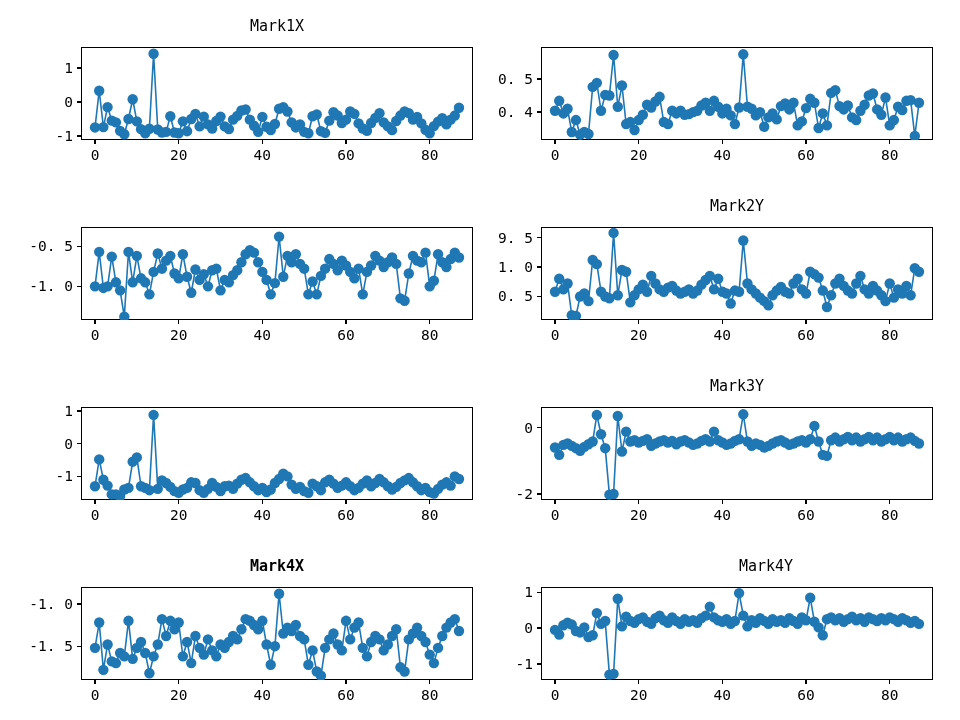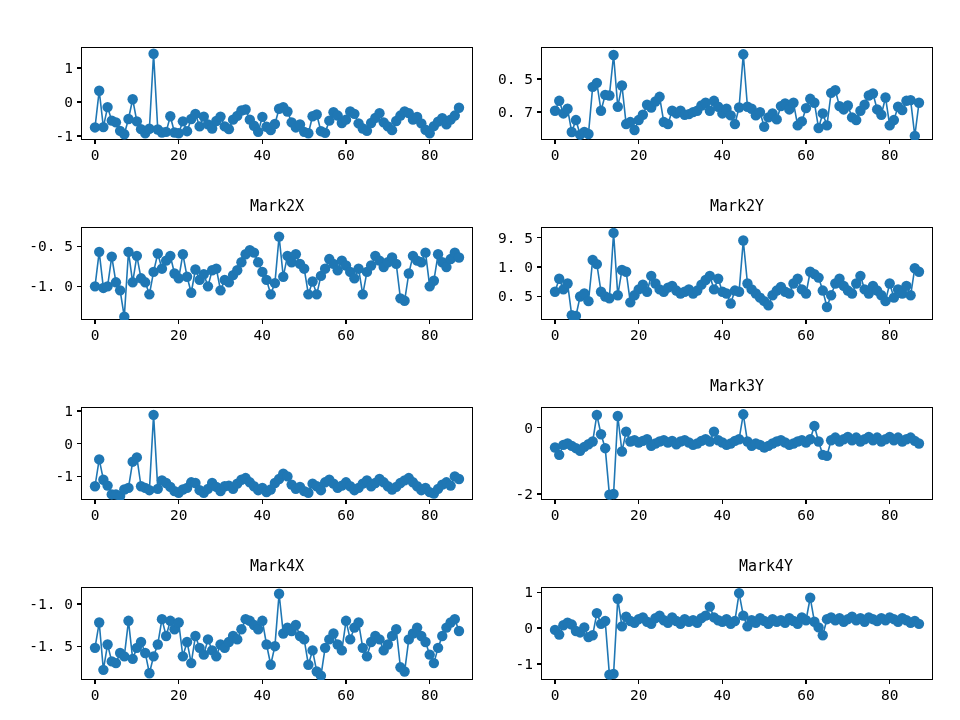--- a/index.html
+++ b/index.html
@@ -32,20 +32,21 @@
   .tickmark{position:absolute;background:#000;}
   .tick-y{width:4px;height:1.3px;}
   .tick-x{height:4px;width:1.3px;}
   svg{display:block;overflow:visible;}
 </style>
 </head>
 <body>
 
 <div id="figure">
     <div class="panel" style="left: 0px; top: 0px; width: 960px; height: 720px;">
+      <div class="panel-title" style="left: 81px; width: 392px; top: 17px;">Mark1X</div>
       <div class="plot-area" style="left: 81px; top: 47px; width: 392px; height: 93px;">
         <div class="plot-frame"></div>
         <svg width="392" height="93" viewBox="0 0 392 93" style="position: absolute; left: 0px; top: 0px;">
           <defs>
             <clipPath id="clip0">
               <rect x="0" y="0" width="392" height="93"></rect>
             </clipPath>
           </defs>
           <g clip-path="url(#clip0)">
             <path d="M 14.01 80.44 L 18.20 43.78 L 22.38 80.10 L 26.57 60.08 L 30.75 73.65 L 34.93 75.35 L 39.12 83.84 L 43.30 87.23 L 47.48 71.96 L 51.67 52.27 L 55.85 74.33 L 60.03 82.14 L 64.22 86.21 L 68.40 81.80 L 72.58 6.79 L 76.77 82.48 L 80.95 85.53 L 85.14 84.85 L 89.32 69.24 L 93.50 85.53 L 97.69 86.21 L 101.87 74.33 L 106.05 84.18 L 110.24 71.96 L 114.42 66.86 L 118.60 79.42 L 122.79 69.58 L 126.97 77.39 L 131.15 81.46 L 135.34 73.99 L 139.52 69.58 L 143.71 79.42 L 147.89 82.14 L 152.07 72.64 L 156.26 68.90 L 160.44 63.47 L 164.62 62.45 L 168.81 72.64 L 172.99 78.74 L 177.17 84.85 L 181.36 69.92 L 185.54 79.76 L 189.72 83.16 L 193.91 77.05 L 198.09 61.77 L 202.28 60.08 L 206.46 64.49 L 210.64 75.35 L 214.83 80.44 L 219.01 77.39 L 223.19 84.85 L 227.38 86.21 L 231.56 69.24 L 235.74 67.54 L 239.93 84.18 L 244.11 85.87 L 248.29 73.65 L 252.48 65.17 L 256.66 68.56 L 260.85 76.03 L 265.03 72.64 L 269.21 64.49 L 273.40 66.86 L 277.58 76.37 L 281.76 81.46 L 285.95 83.84 L 290.13 76.03 L 294.31 70.94 L 298.50 66.19 L 302.68 75.35 L 306.86 79.42 L 311.05 83.16 L 315.23 73.99 L 319.42 68.56 L 323.60 64.49 L 327.78 66.19 L 331.97 72.64 L 336.15 69.92 L 340.33 76.37 L 344.52 82.82 L 348.70 86.21 L 352.88 79.08 L 357.07 74.67 L 361.25 71.28 L 365.43 77.39 L 369.62 72.64 L 373.80 68.56 L 377.99 60.76" fill="none" stroke="#1f77b4" stroke-width="1.6" stroke-linejoin="round" stroke-linecap="round"></path>
@@ -253,36 +254,35 @@
             <circle cx="357.07" cy="59.79" r="5.2" fill="#1f77b4"></circle>
             <circle cx="361.25" cy="63.11" r="5.2" fill="#1f77b4"></circle>
             <circle cx="365.43" cy="53.81" r="5.2" fill="#1f77b4"></circle>
             <circle cx="369.62" cy="53.14" r="5.2" fill="#1f77b4"></circle>
             <circle cx="373.80" cy="89.01" r="5.2" fill="#1f77b4"></circle>
             <circle cx="377.99" cy="55.80" r="5.2" fill="#1f77b4"></circle>
           </g>
         </svg>
       </div>
       <div class="tickmark tick-y" style="left: 537px; top: 111.45px;"></div>
-      <div class="ytick-label" style="left: 361px; width: 172px; top: 112.1px;">0. 7</div>
+      <div class="ytick-label" style="left: 361px; width: 172px; top: 112.1px;">0. 4</div>
       <div class="tickmark tick-y" style="left: 537px; top: 78.2357px;"></div>
       <div class="ytick-label" style="left: 361px; width: 172px; top: 78.8857px;">0. 5</div>
       <div class="tickmark tick-x" style="left: 554.365px; top: 140px;"></div>
       <div class="xtick-label" style="left: 555.015px; top: 147px;">0</div>
       <div class="tickmark tick-x" style="left: 638.036px; top: 140px;"></div>
       <div class="xtick-label" style="left: 638.686px; top: 147px;">20</div>
       <div class="tickmark tick-x" style="left: 721.708px; top: 140px;"></div>
       <div class="xtick-label" style="left: 722.358px; top: 147px;">40</div>
       <div class="tickmark tick-x" style="left: 805.379px; top: 140px;"></div>
       <div class="xtick-label" style="left: 806.029px; top: 147px;">60</div>
       <div class="tickmark tick-x" style="left: 889.05px; top: 140px;"></div>
       <div class="xtick-label" style="left: 889.7px; top: 147px;">80</div>
     </div>
     <div class="panel" style="left: 0px; top: 0px; width: 960px; height: 720px;">
-      <div class="panel-title" style="left: 81px; width: 392px; top: 197px;">Mark2X</div>
       <div class="plot-area" style="left: 81px; top: 227px; width: 392px; height: 93px;">
         <div class="plot-frame"></div>
         <svg width="392" height="93" viewBox="0 0 392 93" style="position: absolute; left: 0px; top: 0px;">
           <defs>
             <clipPath id="clip2">
               <rect x="0" y="0" width="392" height="93"></rect>
             </clipPath>
           </defs>
           <g clip-path="url(#clip2)">
             <path d="M 14.01 59.33 L 18.20 24.85 L 22.38 60.93 L 26.57 59.33 L 30.75 29.66 L 34.93 55.32 L 39.12 63.34 L 43.30 89.79 L 47.48 24.85 L 51.67 55.32 L 55.85 28.86 L 60.03 51.31 L 64.22 55.32 L 68.40 67.34 L 72.58 44.90 L 76.77 26.46 L 80.95 41.69 L 85.14 33.67 L 89.32 28.86 L 93.50 46.50 L 97.69 51.31 L 101.87 27.26 L 106.05 49.71 L 110.24 65.74 L 114.42 42.49 L 118.60 52.91 L 122.79 47.30 L 126.97 59.33 L 131.15 43.29 L 135.34 41.69 L 139.52 63.34 L 143.71 52.91 L 147.89 55.32 L 152.07 48.10 L 156.26 43.29 L 160.44 35.28 L 164.62 27.26 L 168.81 23.25 L 172.99 25.66 L 177.17 35.28 L 181.36 44.90 L 185.54 52.91 L 189.72 67.34 L 193.91 56.12 L 198.09 9.62 L 202.28 49.71 L 206.46 28.86 L 210.64 35.28 L 214.83 27.26 L 219.01 36.88 L 223.19 41.69 L 227.38 67.34 L 231.56 54.52 L 235.74 67.34 L 239.93 48.91 L 244.11 41.69 L 248.29 32.07 L 252.48 36.88 L 256.66 43.29 L 260.85 33.67 L 265.03 38.48 L 269.21 44.90 L 273.40 51.31 L 277.58 41.69 L 281.76 67.34 L 285.95 44.90 L 290.13 38.48 L 294.31 28.86 L 298.50 33.67 L 302.68 40.09 L 306.86 35.28 L 311.05 30.47 L 315.23 36.88 L 319.42 71.35 L 323.60 73.76 L 327.78 46.50 L 331.97 28.86 L 336.15 33.67 L 340.33 35.28 L 344.52 25.66 L 348.70 59.33 L 352.88 53.72 L 357.07 27.26 L 361.25 35.28 L 365.43 40.09 L 369.62 32.07 L 373.80 25.66 L 377.99 30.47" fill="none" stroke="#1f77b4" stroke-width="1.6" stroke-linejoin="round" stroke-linecap="round"></path>
@@ -743,21 +743,21 @@
       <div class="tickmark tick-x" style="left: 638.036px; top: 500px;"></div>
       <div class="xtick-label" style="left: 638.686px; top: 507px;">20</div>
       <div class="tickmark tick-x" style="left: 721.708px; top: 500px;"></div>
       <div class="xtick-label" style="left: 722.358px; top: 507px;">40</div>
       <div class="tickmark tick-x" style="left: 805.379px; top: 500px;"></div>
       <div class="xtick-label" style="left: 806.029px; top: 507px;">60</div>
       <div class="tickmark tick-x" style="left: 889.05px; top: 500px;"></div>
       <div class="xtick-label" style="left: 889.7px; top: 507px;">80</div>
     </div>
     <div class="panel" style="left: 0px; top: 0px; width: 960px; height: 720px;">
-      <div class="panel-title" style="left: 81px; width: 392px; top: 557px;">Mark4X</div>
+      <div class="panel-title" style="left: 81px; width: 392px; top: 557px; font-weight: bold;">Mark4X</div>
       <div class="plot-area" style="left: 81px; top: 587px; width: 392px; height: 93px;">
         <div class="plot-frame"></div>
         <svg width="392" height="93" viewBox="0 0 392 93" style="position: absolute; left: 0px; top: 0px;">
           <defs>
             <clipPath id="clip6">
               <rect x="0" y="0" width="392" height="93"></rect>
             </clipPath>
           </defs>
           <g clip-path="url(#clip6)">
             <path d="M 14.01 60.87 L 18.20 35.51 L 22.38 82.85 L 26.57 57.49 L 30.75 74.40 L 34.93 76.09 L 39.12 65.95 L 43.30 69.33 L 47.48 33.82 L 51.67 71.86 L 55.85 60.87 L 60.03 54.95 L 64.22 65.95 L 68.40 86.24 L 72.58 69.33 L 76.77 57.49 L 80.95 32.13 L 85.14 49.04 L 89.32 33.82 L 93.50 42.27 L 97.69 35.51 L 101.87 69.33 L 106.05 54.95 L 110.24 76.09 L 114.42 49.04 L 118.60 60.87 L 122.79 67.64 L 126.97 52.42 L 131.15 63.41 L 135.34 69.33 L 139.52 57.49 L 143.71 60.87 L 147.89 54.95 L 152.07 49.04 L 156.26 52.42 L 160.44 42.27 L 164.62 32.13 L 168.81 33.82 L 172.99 38.05 L 177.17 42.27 L 181.36 33.82 L 185.54 57.49 L 189.72 77.78 L 193.91 59.18 L 198.09 6.76 L 202.28 46.50 L 206.46 40.58 L 210.64 43.96 L 214.83 38.05 L 219.01 49.04 L 223.19 52.42 L 227.38 77.78 L 231.56 63.41 L 235.74 84.55 L 239.93 88.77 L 244.11 60.87 L 248.29 52.42 L 252.48 46.50 L 256.66 57.49 L 260.85 63.41 L 265.03 33.82 L 269.21 52.42 L 273.40 40.58 L 277.58 35.51 L 281.76 60.87 L 285.95 69.33 L 290.13 54.95 L 294.31 49.04 L 298.50 52.42 L 302.68 63.41 L 306.86 57.49 L 311.05 49.04 L 315.23 42.27 L 319.42 80.32 L 323.60 84.55 L 327.78 52.42 L 331.97 46.50 L 336.15 40.58 L 340.33 49.04 L 344.52 54.95 L 348.70 67.64 L 352.88 76.09 L 357.07 60.87 L 361.25 49.04 L 365.43 40.58 L 369.62 35.51 L 373.80 32.13 L 377.99 43.96" fill="none" stroke="#1f77b4" stroke-width="1.6" stroke-linejoin="round" stroke-linecap="round"></path>

